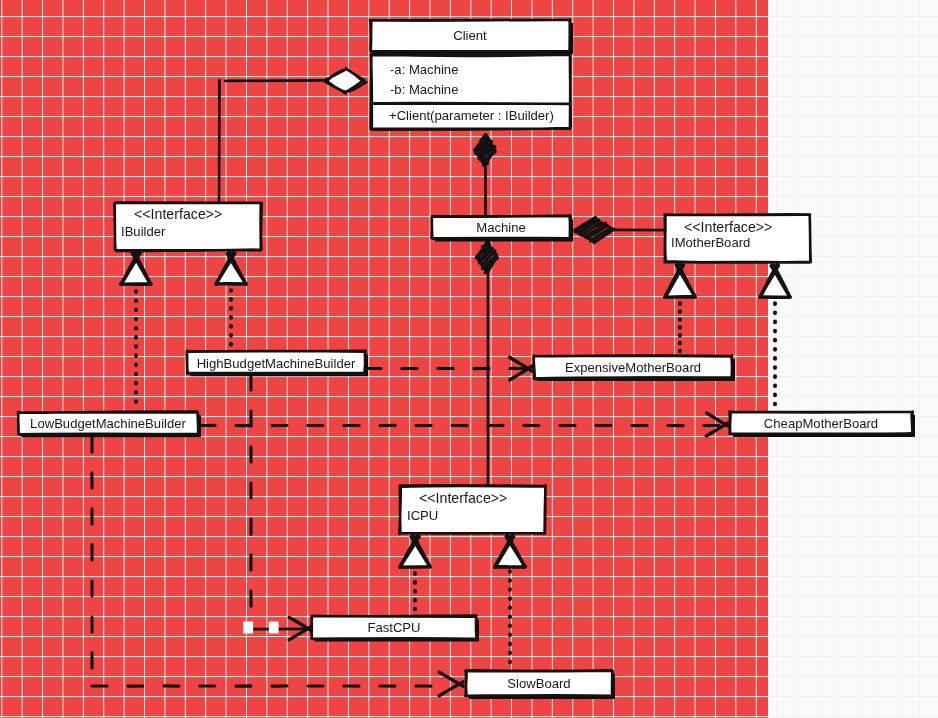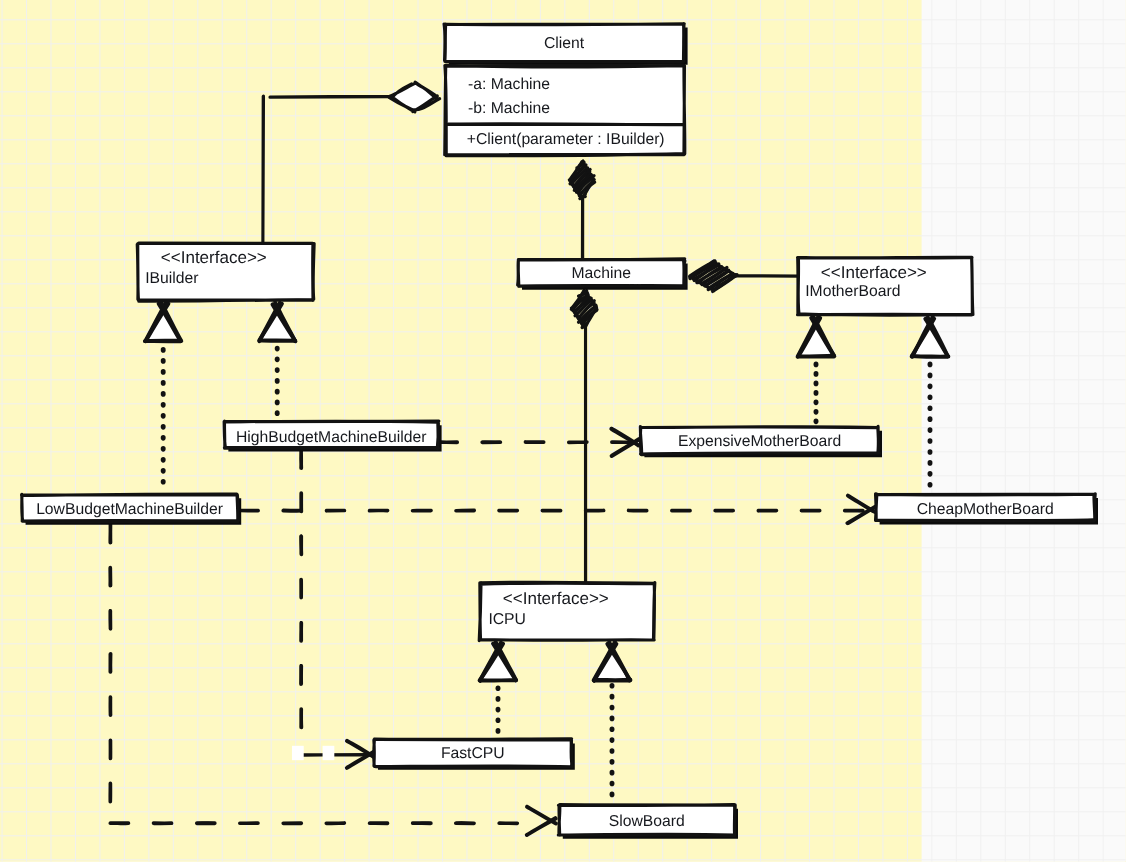--- a/index.html
+++ b/index.html
@@ -1,19 +1,19 @@
 <!DOCTYPE html>
 <html><head>
 <meta charset="utf-8">
 <title>UML Class Diagram</title>
 <style>
   html,body{margin:0;padding:0;background:#fafafa;}
   body{width:938px;height:718px;overflow:hidden;
        font-family:"Liberation Sans","DejaVu Sans",sans-serif;}
-  #canvas{position:relative;width:768px;height:718px;background:#fef9c3;text-align:center;}
+  #canvas{position:relative;width:768px;height:718px;background:#ef4444;text-align:center;}
   #grid{position:absolute;left:0;top:0;width:938px;height:718px;
     background-image:
       linear-gradient(to right, #f0f0f0 1px, transparent 1px),
       linear-gradient(to bottom, #f0f0f0 1px, transparent 1px);
     background-size:20.4px 20.0px;
     background-position:1.3px 16.1px;
   }
   svg.layer{position:absolute;left:0;top:0;width:938px;height:718px;overflow:visible;}
   path.s{fill:none;stroke:#121212;stroke-width:2.6;stroke-linecap:round;stroke-linejoin:round;}
   path.sb{fill:none;stroke:#121212;stroke-width:2.55;stroke-linecap:round;stroke-linejoin:round;}

